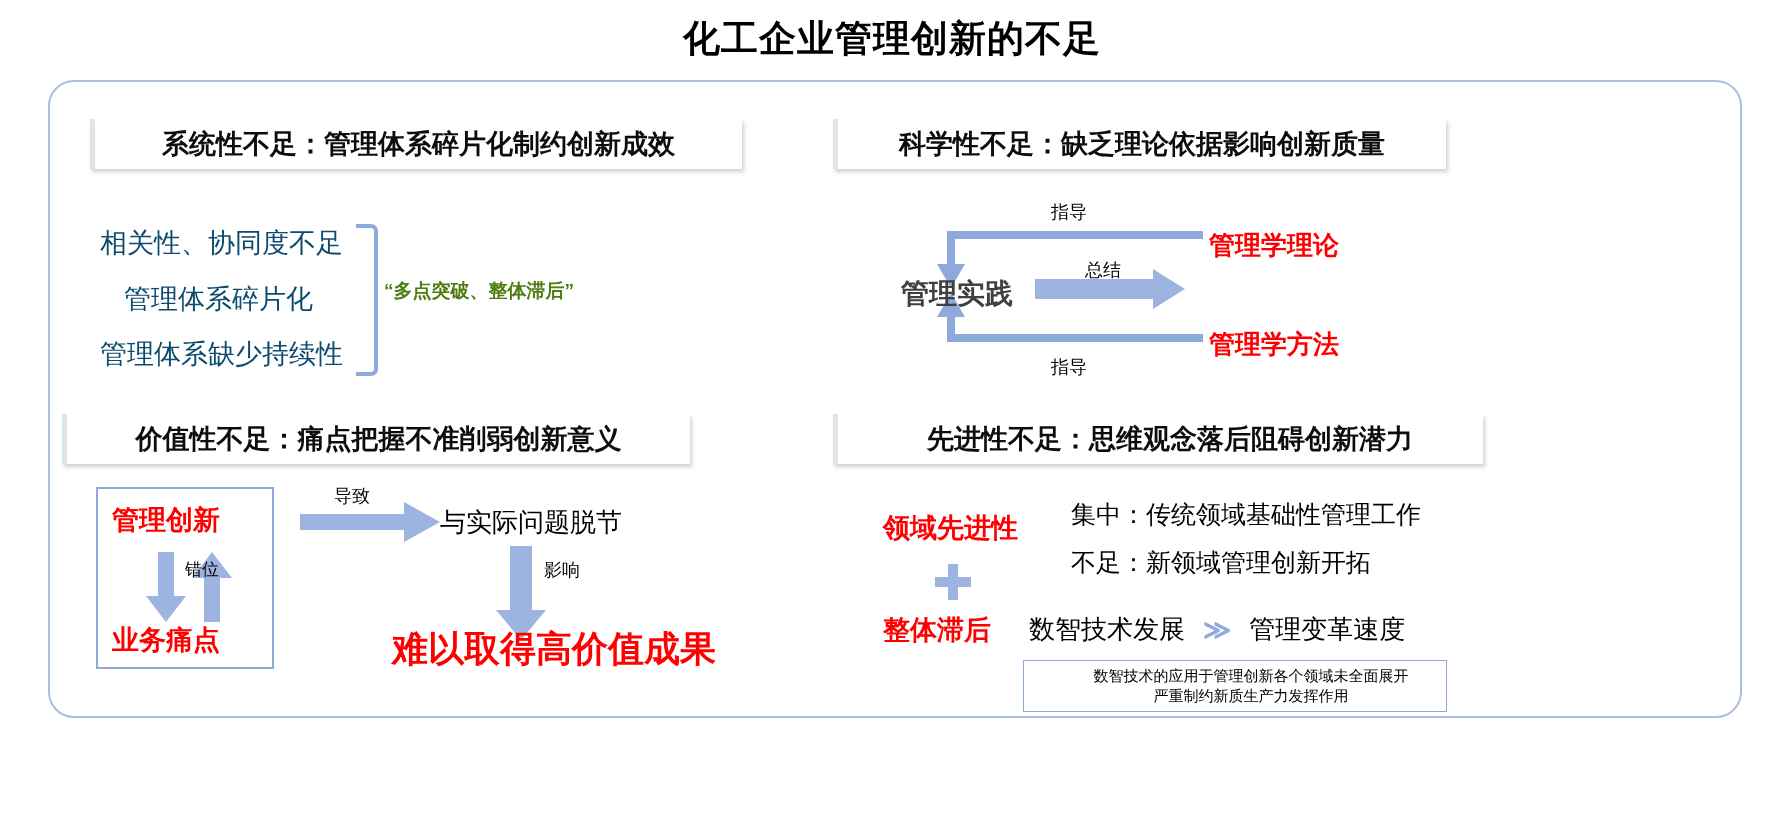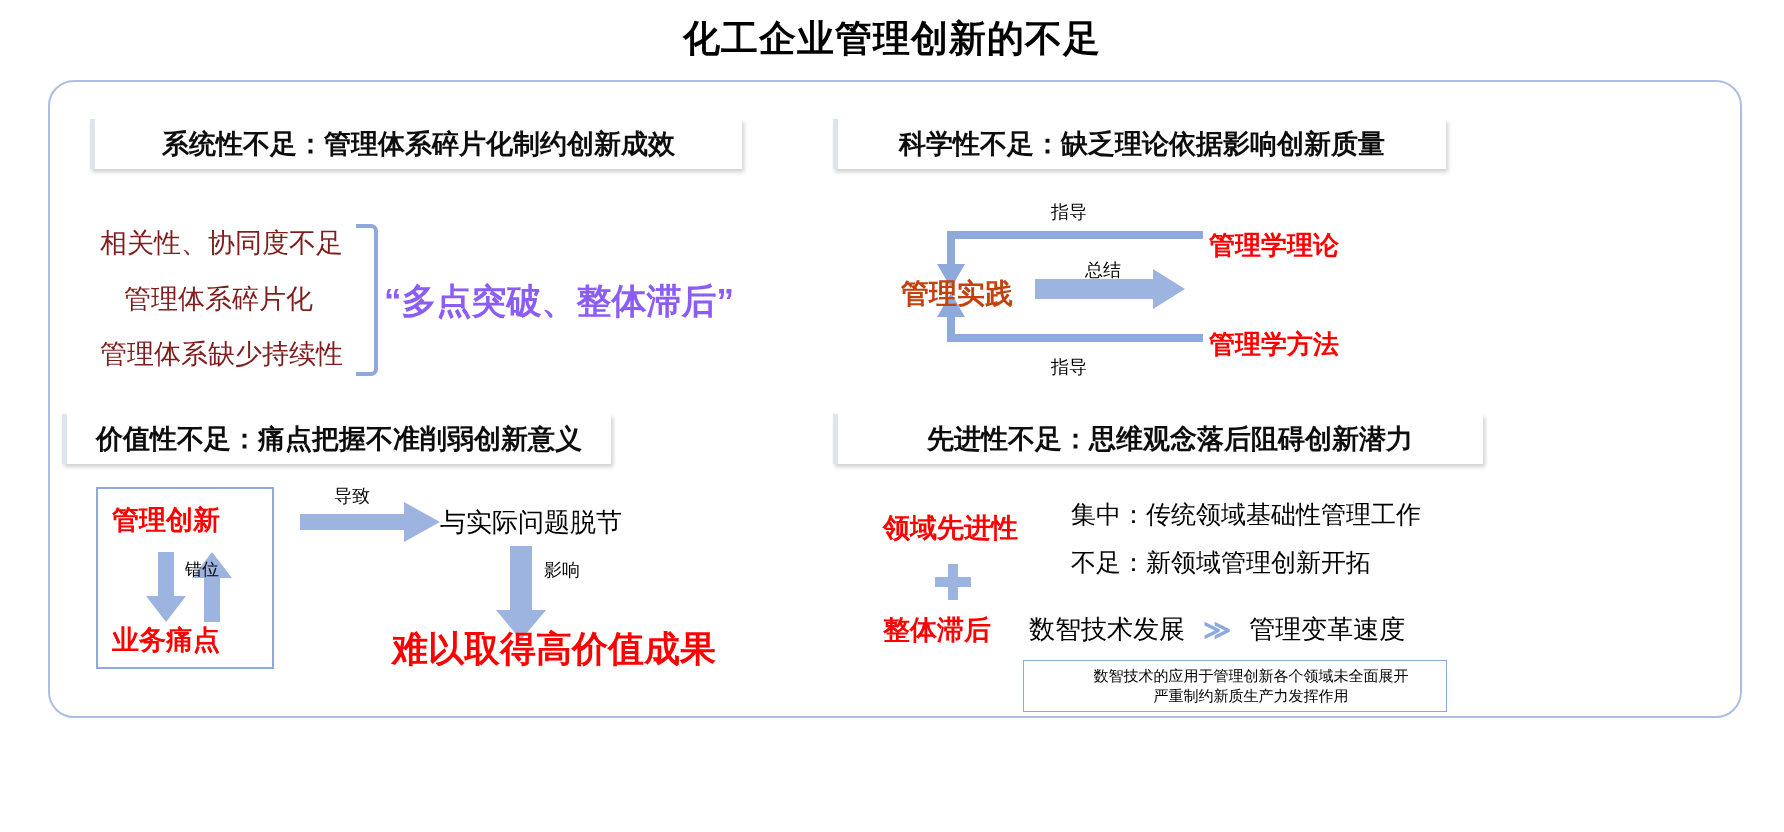--- a/index.html
+++ b/index.html
@@ -33,50 +33,50 @@
     position: absolute;
     background: #ffffff;
     border-left: 5px solid #dfe3ea;
     box-shadow: 2px 3px 4px rgba(150,150,150,0.45);
     display: flex; align-items: center; justify-content: center;
     font-size: 27px; font-weight: bold; color: #0d0d0d;
     white-space: nowrap;
   }
   #hdr-sys  { left: 62px;  top: 119px; width: 652px; height: 50px; margin-left: 28px; }
   #hdr-sci  { left: 833px; top: 119px; width: 613px; height: 50px; }
-  #hdr-val  { left: 62px;  top: 414px; width: 549px; height: 50px; }
+  #hdr-val  { left: 62px;  top: 414px; width: 628px; height: 50px; }
   #hdr-adv  { left: 833px; top: 414px; width: 650px; height: 50px; padding-left: 19px; }
 
   
-  .txt { position: absolute; white-space: nowrap; color: #7f1d1d; }
+  .txt { position: absolute; white-space: nowrap; color: #0c4a6e; }
   .blk { font-size: 27px; }
 
   
   #sys-i1 { left: 100px; top: 225px; font-size: 27px; }
   #sys-i2 { left: 124px; top: 281px; font-size: 27px; }
   #sys-i3 { left: 100px; top: 336px; font-size: 27px; }
 
   
   #sys-bracket {
     position: absolute; left: 356px; top: 224px;
     width: 22px; height: 152px;
     border: 4px solid #8eaadc;
     border-left: none;
     border-radius: 0 7px 7px 0;
   }
   #sys-quote {
     left: 384px; top: 278px;
-    font-size: 35px; font-weight: bold; color: #8b5cf6;
+    font-size: 19px; font-weight: bold; color: #4d7c0f;
   }
 
   
   .q2 { position: absolute; left: 833px; top: 180px; width: 620px; height: 220px; }
   .q2 .practice {
     position: absolute; left: 68px; top: 95px;
-    font-size: 28px; font-weight: bold; color: #c2410c; white-space: nowrap;
+    font-size: 28px; font-weight: bold; color: #404040; white-space: nowrap;
   }
   .q2 .theory {
     position: absolute; left: 376px; top: 48px;
     font-size: 26px; font-weight: bold; color: #ff0000; white-space: nowrap;
   }
   .q2 .method {
     position: absolute; left: 376px; top: 147px;
     font-size: 26px; font-weight: bold; color: #ff0000; white-space: nowrap;
   }
   .q2 .lbl-top    { position: absolute; left: 218px; top: 20px;  font-size: 18px; }

